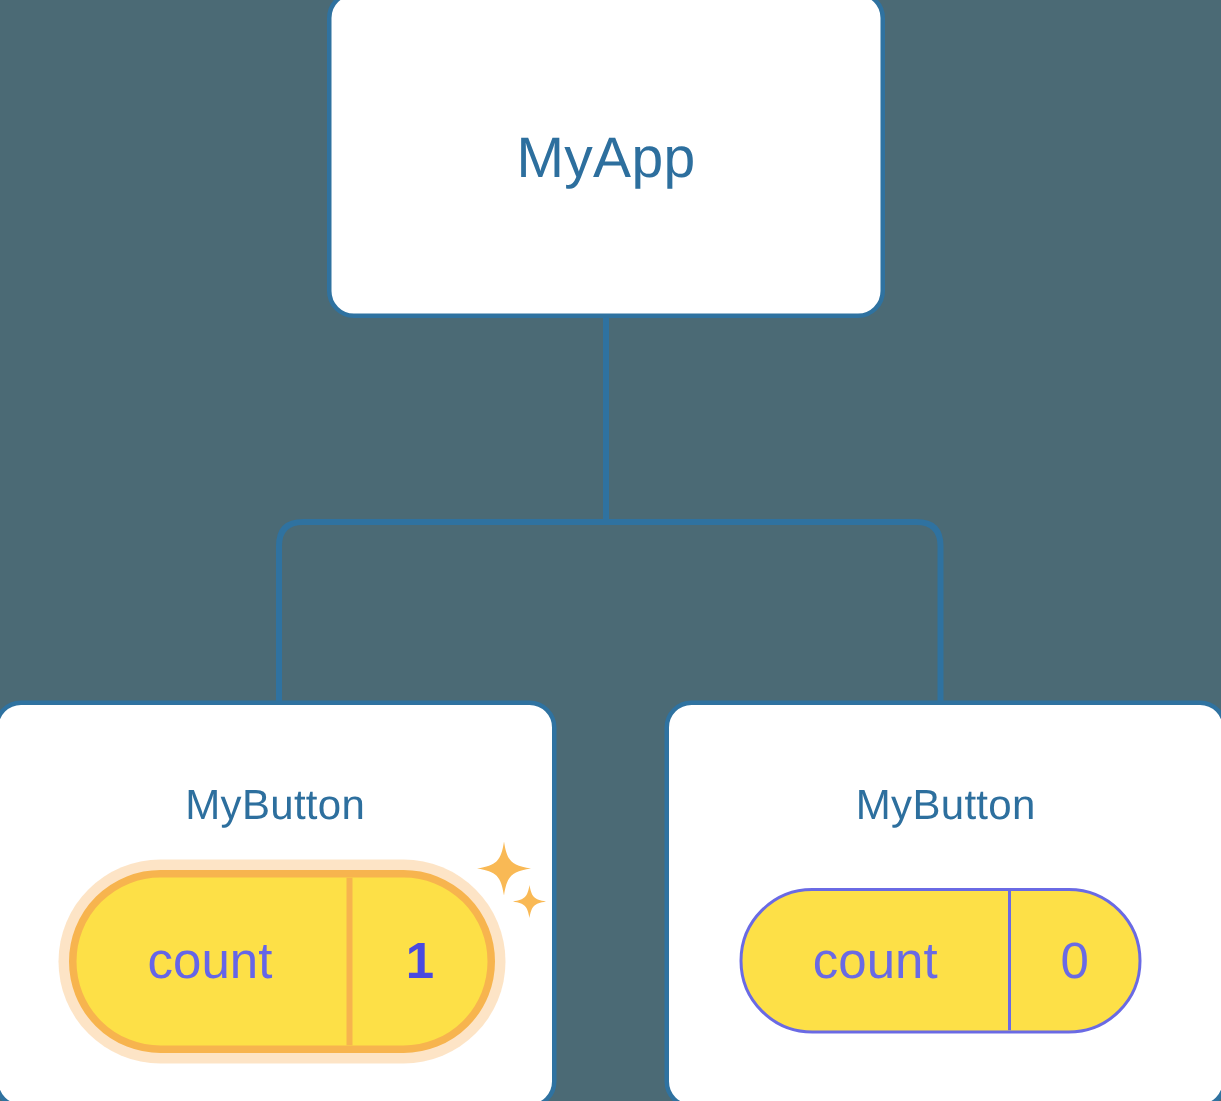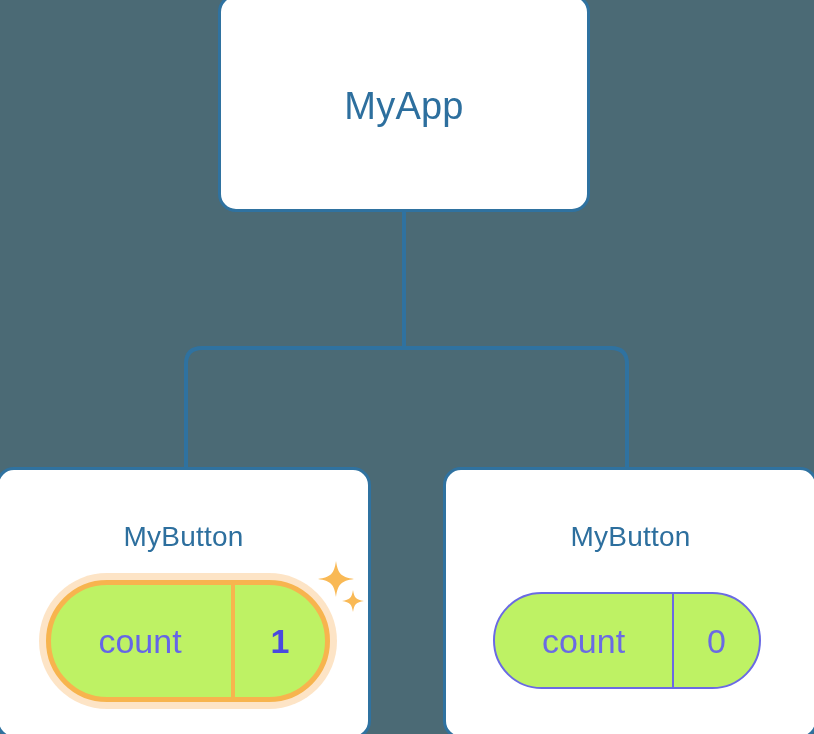--- a/index.html
+++ b/index.html
@@ -65,21 +65,21 @@
   }
   .child-title {
     top: 51px;
     font-size: 28px;
   }
   .pill {
     position: absolute;
     box-sizing: border-box;
     display: flex;
     align-items: stretch;
-    background: #bef264;
+    background: #fde047;
     border-radius: 999px;
     overflow: hidden;
   }
   .pill-key, .pill-val {
     display: flex;
     align-items: center;
     justify-content: center;
     font-size: 34px;
     line-height: 1;
     white-space: nowrap;

